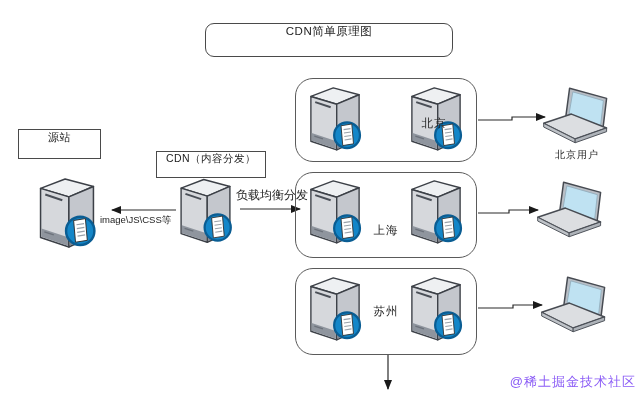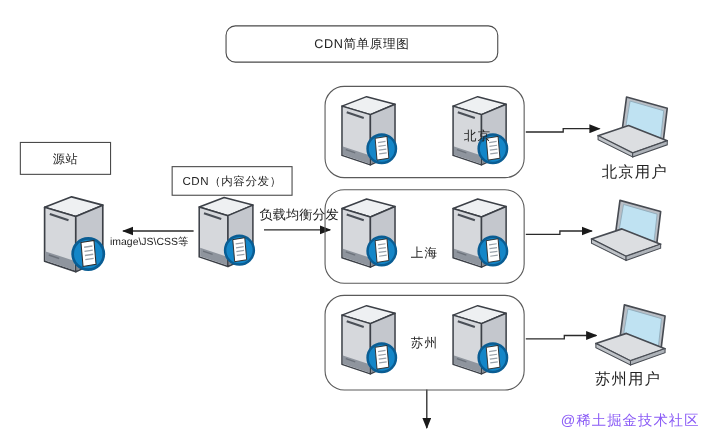--- a/index.html
+++ b/index.html
@@ -2,33 +2,33 @@
 <html><head>
 <meta charset="utf-8">
 <style>
   html,body{margin:0;padding:0;background:#fff;}
   #stage{
     position:relative;width:644px;height:400px;background:#ffffff;overflow:hidden;
     font-family:"Liberation Sans","DejaVu Sans",sans-serif;color:#1f1f1f;
   }
   .box{
     position:absolute;border:1px solid #4a4a4a;background:#fff;
-    display:flex;align-items:center;justify-content:center;
+    display:flex;justify-content:center;
     font-size:11px;letter-spacing:.5px;color:#222;box-sizing:border-box;
   }
   .box.rounded{border-radius:9px;}
   .cluster{
     position:absolute;border:1.3px solid #5a5a5a;border-radius:18px;
     background:transparent;box-sizing:border-box;
   }
   .cluster-label{
     position:absolute;text-align:center;font-size:11.5px;color:#222;letter-spacing:1px;
   }
   .edge-label{position:absolute;font-size:12px;color:#222;white-space:nowrap;}
-  .user-label{position:absolute;text-align:center;font-size:14px;color:#222;letter-spacing:1px;}
+  .user-label{position:absolute;text-align:center;font-size:10px;color:#222;letter-spacing:1px;}
   .watermark{
     position:absolute;right:8px;bottom:9px;font-size:13px;color:#8b5cf6;letter-spacing:1px;
   }
   svg.overlay{position:absolute;left:0;top:0;width:644px;height:400px;pointer-events:none;}
   .icon{position:absolute;}
 </style>
 </head>
 <body>
 
 <div id="stage">
@@ -127,17 +127,16 @@
     </svg>
   <div class="user-label" style="left:532px;top:148px;width:90px;">北京用户</div>
 
   <svg class="icon" style="left:534px;top:180px;width:74px;height:58px;">
       <use href="#sym-laptop"></use>
     </svg>
 
   <svg class="icon" style="left:538px;top:275px;width:74px;height:58px;">
       <use href="#sym-laptop"></use>
     </svg>
-  <div class="user-label" style="left:526px;top:336px;width:90px;">苏州用户</div>
 
   <div class="watermark">@稀土掘金技术社区</div>
 
 </div>
 
 </body></html>

